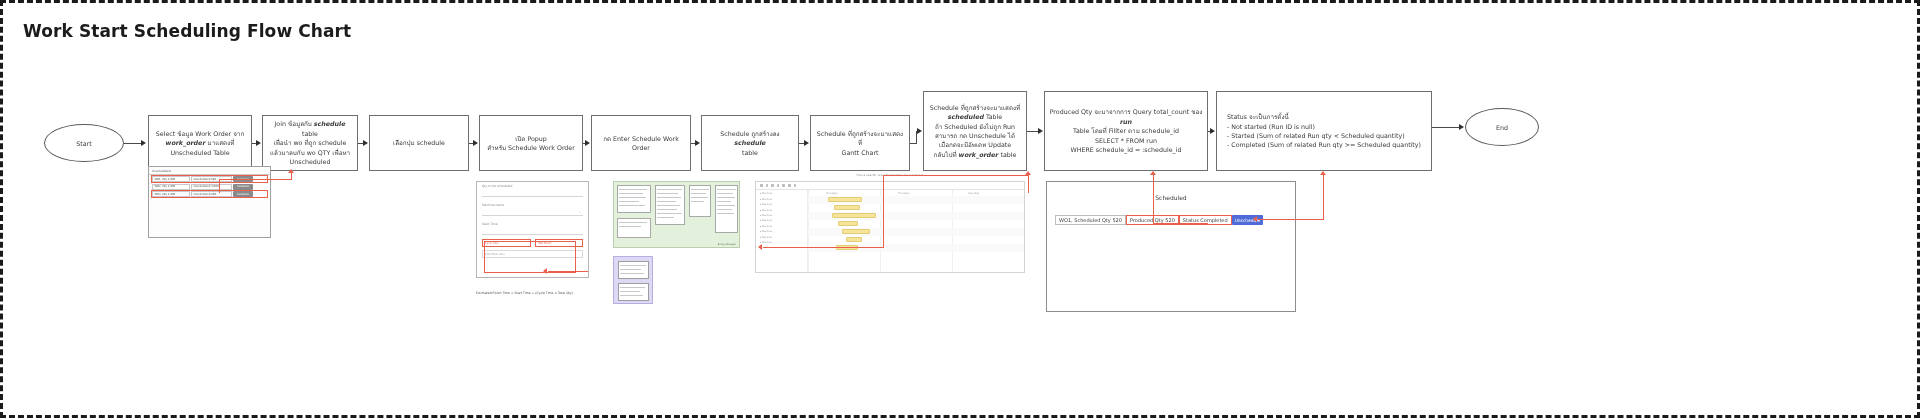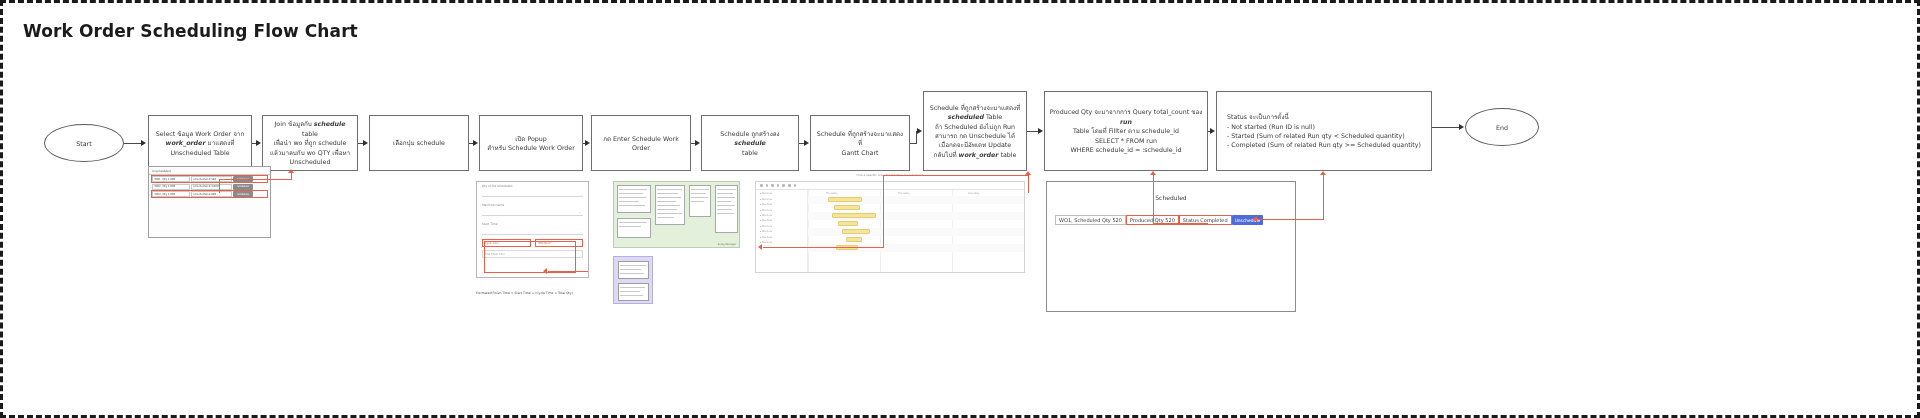--- a/index.html
+++ b/index.html
@@ -203,21 +203,21 @@
   .sp-badge {
     background: #4f6bd8; color: #ffffff; font-size: 4.4px;
     display: flex; align-items: center; padding: 0 3px; border-radius: 1px;
   }
 </style>
 </head>
 <body>
 
 <div id="canvas">
 
-  <div id="page-title">Work Order Scheduling Flow Chart</div>
+  <div id="page-title">Work Start Scheduling Flow Chart</div>
 
   <div class="term" style="left:41px; top:121px; width:80px; height:38px;">
     <span>Start</span>
   </div>
 
   <div class="term" style="left:1462px; top:105px; width:74px; height:38px;">
     <span>End</span>
   </div>
 
   <div class="node" style="left:145px; top:112px; width:104px; height:56px;">

